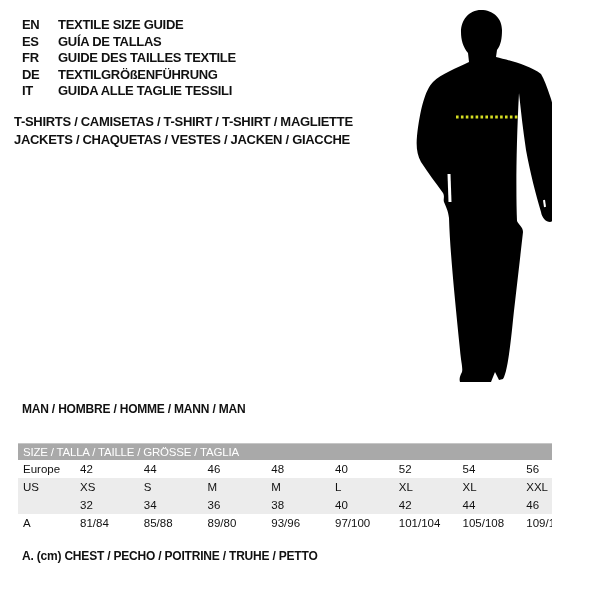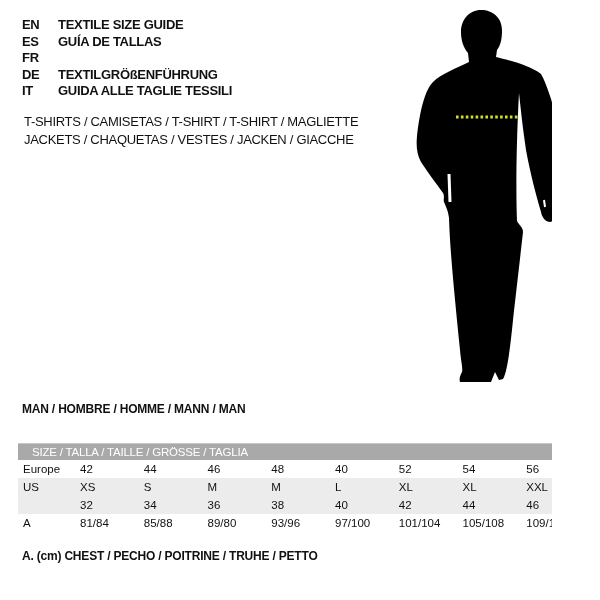--- a/index.html
+++ b/index.html
@@ -6,32 +6,32 @@
   .page {
     position:relative; width:552px; height:600px; background:#ffffff;
     font-family:"Liberation Sans", sans-serif; color:#111111; overflow:hidden;
   }
   
   .lang-list { position:absolute; left:22px; top:17px; font-size:13px; font-weight:700;
                line-height:16.5px; letter-spacing:-0.3px; }
   .lang-row { display:flex; }
   .lang-code { width:36px; flex:0 0 36px; }
   
-  .garments { position:absolute; left:24px; top:113px; font-size:13px; font-weight:400;
+  .garments { position:absolute; left:14px; top:113px; font-size:13px; font-weight:700;
               line-height:17.5px; letter-spacing:-0.3px; }
   
   .figure { position:absolute; left:405px; top:0; width:170px; height:390px; }
   .a-label { position:absolute; left:561px; top:108px; font-size:14px; font-weight:400; }
   
   .section-title { position:absolute; left:22px; top:402px; font-size:12px; font-weight:700;
                    letter-spacing:-0.2px; }
   
   .size-table { position:absolute; left:18px; top:443px; width:572px; font-size:11.5px; }
   .t-header { height:17px; line-height:17px; background:#a9a9a9; color:#ffffff;
-              padding-left:14px; letter-spacing:-0.2px; border-top:1px solid #c6c6c6;
+              padding-left:5px; letter-spacing:-0.2px; border-top:1px solid #c6c6c6;
               box-sizing:border-box; }
   .t-row { display:flex; height:18px; line-height:18px; }
   .t-row.shaded { background:#ececec; }
   .t-label { width:62px; flex:0 0 62px; padding-left:5px; box-sizing:border-box; }
   .t-cell { flex:1 1 0; }
   
   .footnote { position:absolute; left:22px; top:549px; font-size:12px; font-weight:700;
               letter-spacing:-0.2px; }
 </style>
 </head>
@@ -43,20 +43,21 @@
     <div class="lang-row">
       <span class="lang-code">EN</span>
       <span>TEXTILE SIZE GUIDE</span>
     </div>
     <div class="lang-row">
       <span class="lang-code">ES</span>
       <span>GUÍA DE TALLAS</span>
     </div>
     <div class="lang-row">
       <span class="lang-code">FR</span>
+      <span>GUIDE DES TAILLES TEXTILE</span>
     </div>
     <div class="lang-row">
       <span class="lang-code">DE</span>
       <span>TEXTILGRÖßENFÜHRUNG</span>
     </div>
     <div class="lang-row">
       <span class="lang-code">IT</span>
       <span>GUIDA ALLE TAGLIE TESSILI</span>
     </div>
   </div>

